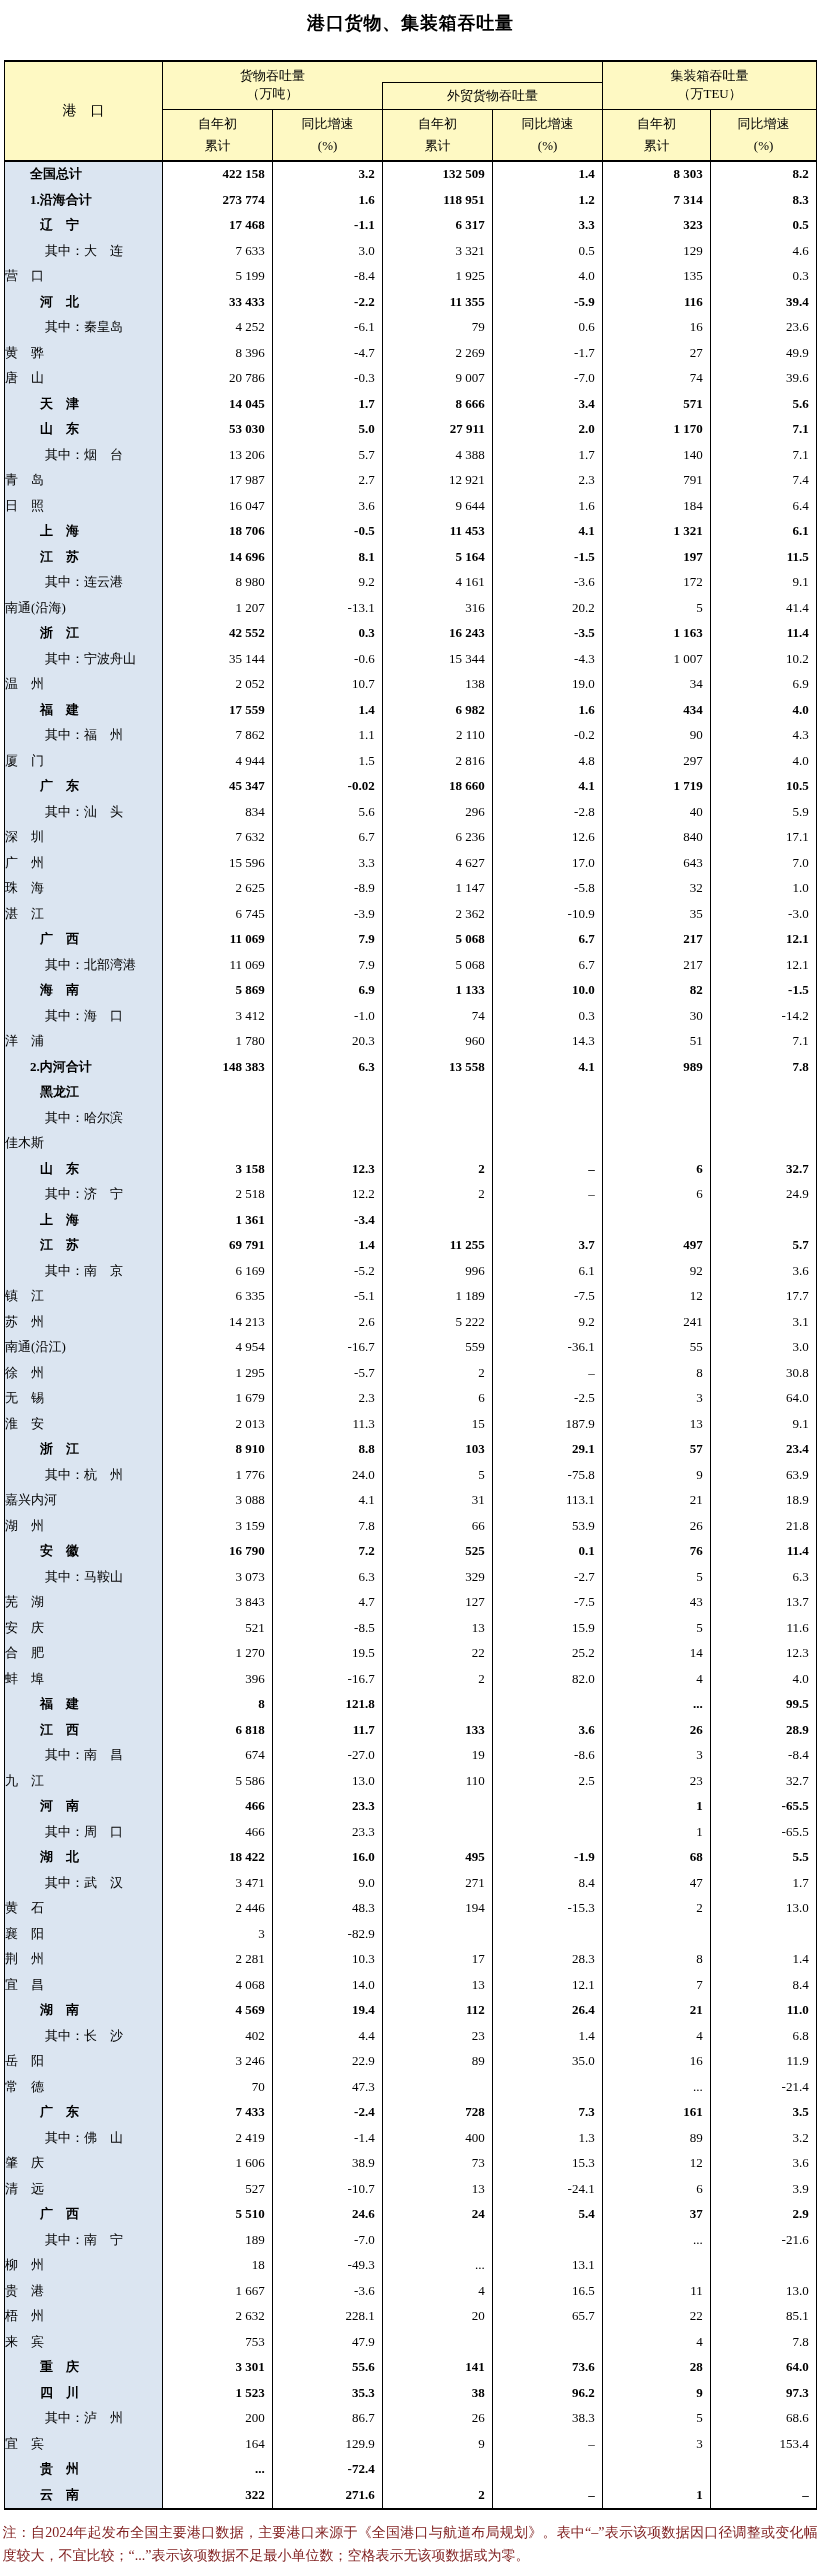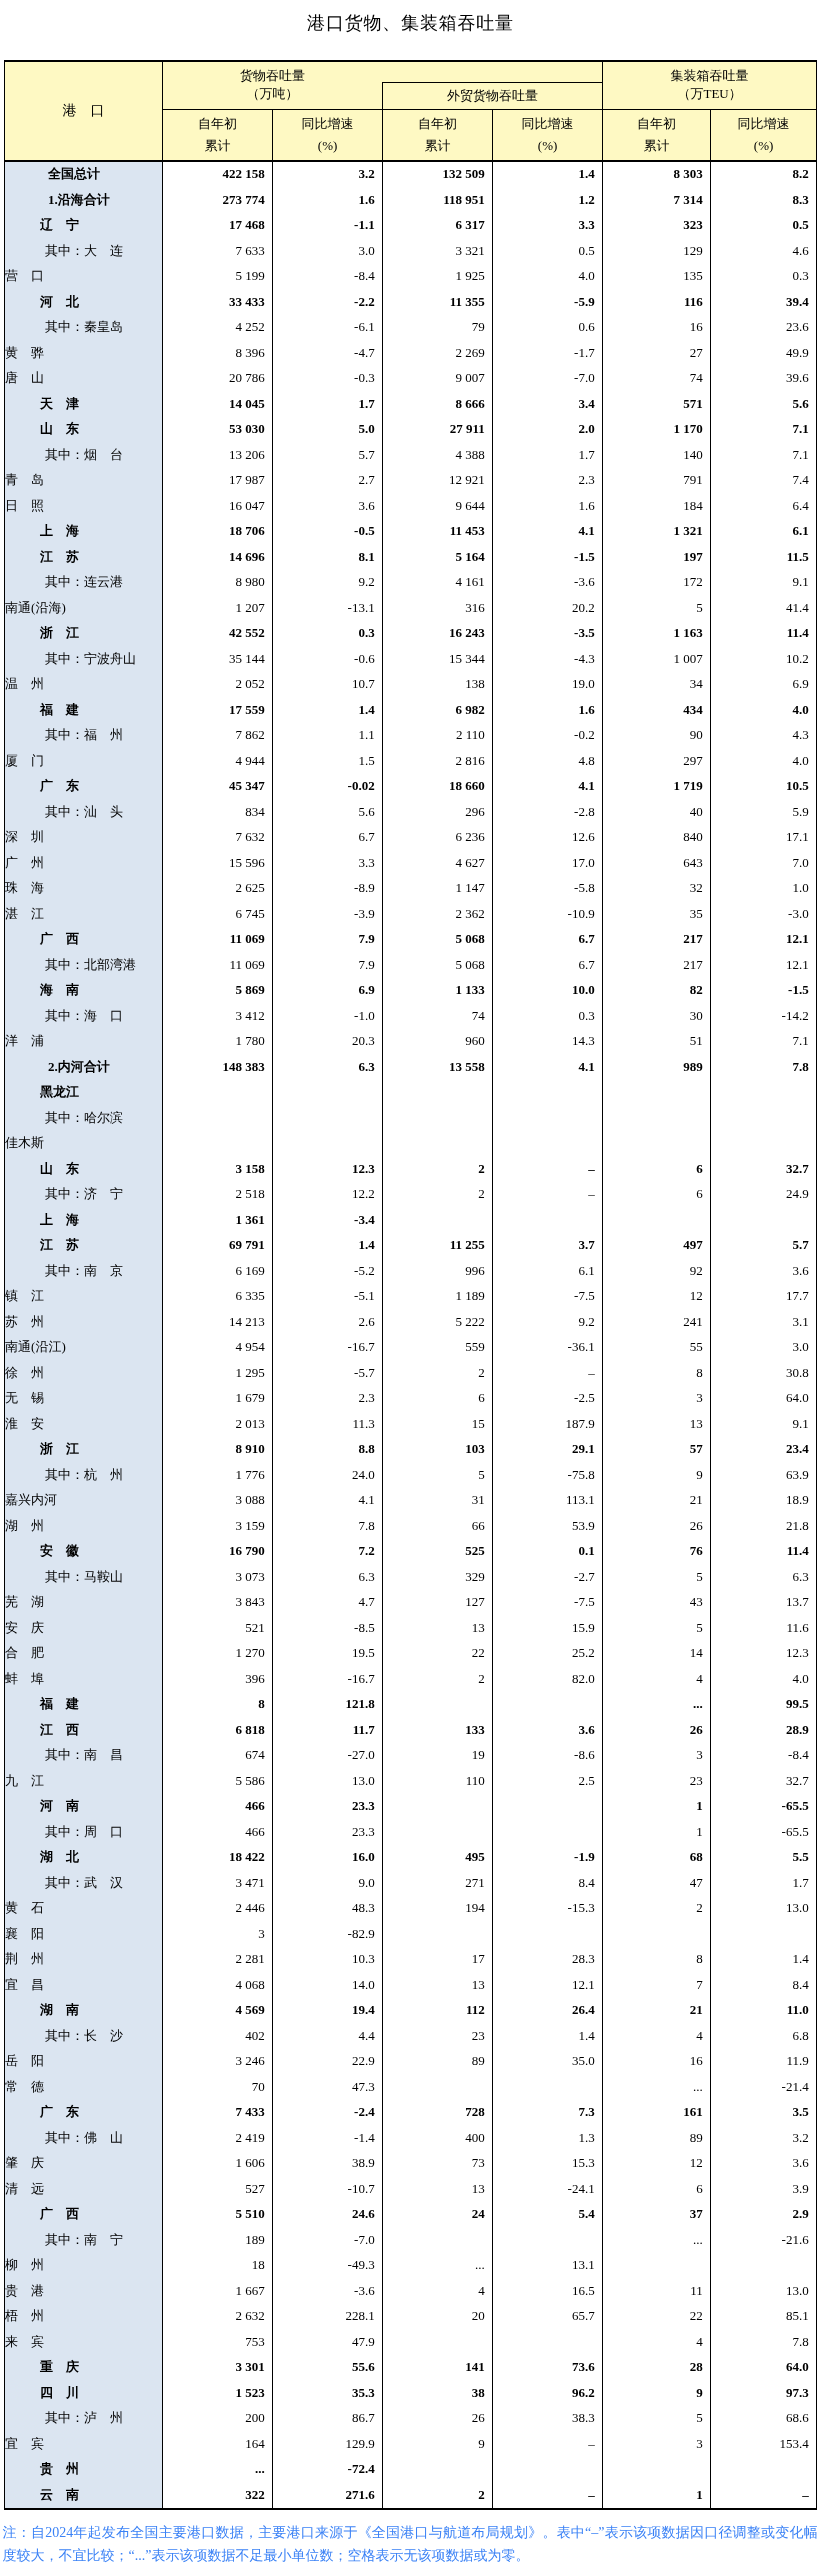--- a/index.html
+++ b/index.html
@@ -3,21 +3,21 @@
 <meta charset="utf-8">
 <style>
   html,body{margin:0;padding:0;}
   body{
     width:821px;height:2576px;background:#ffffff;color:#000;
     font-family:"Liberation Serif","DejaVu Serif",serif;
     overflow:hidden;
   }
   .title{
     margin:10.7px 0 0 0;text-align:center;
-    font-size:18px;font-weight:normal;line-height:25px;letter-spacing:0.8px;
+    font-size:18px;font-weight:bold;line-height:25px;letter-spacing:0.8px;
   }
   table.port-table{
     border-collapse:collapse;table-layout:fixed;
     width:813px;margin:24px 0 0 4.1px;
     border-top:2.5px solid #000;border-bottom:2.5px solid #000;
     border-left:0.8px solid #000;border-right:0.8px solid #000;
   }
   
   thead th{
     background:#fef9c3;font-weight:normal;font-size:13px;
@@ -36,28 +36,28 @@
   
   tbody td{
     height:25.5px;padding:0;font-size:13px;vertical-align:middle;
     white-space:nowrap;overflow:hidden;
   }
   td.port{
     background:#dbe5f1;border-right:0.8px solid #000;text-align:left;
   }
   td.num{text-align:right;padding-right:7.4px;border-left:0.8px solid #000;}
   tr.bold td{font-weight:bold;}
-  td.port.total{padding-left:43px;}
+  td.port.total{padding-left:25px;}
   td.port.prov{padding-left:35px;}
   td.port.sub{padding-left:40px;}
   td.port.city{}
   
   .note{
     margin:11.5px 3.3px 0 2.5px;font-size:14px;line-height:23px;
-    color:#3b82f6;text-align:justify;
+    color:#7f1d1d;text-align:justify;
   }
 </style>
 </head>
 <body>
 
 <div class="title">港口货物、集装箱吞吐量</div>
 
 <table class="port-table">
   <colgroup>
     <col style="width:158px">

